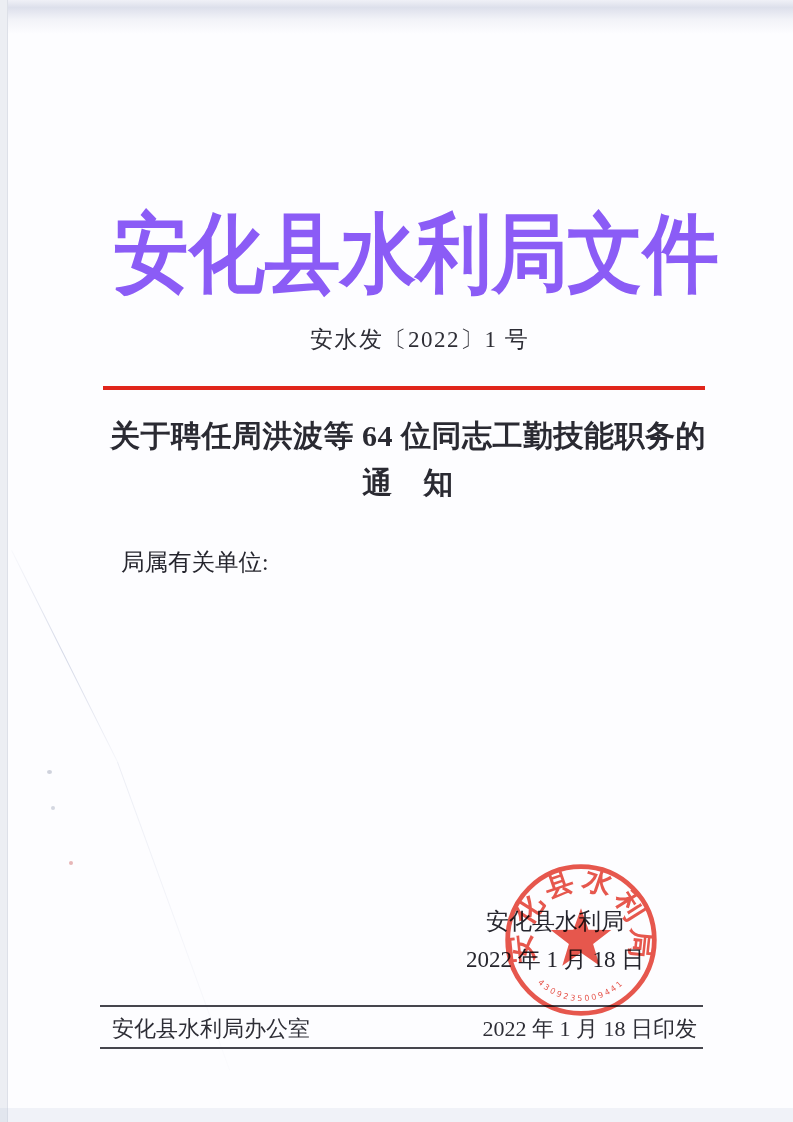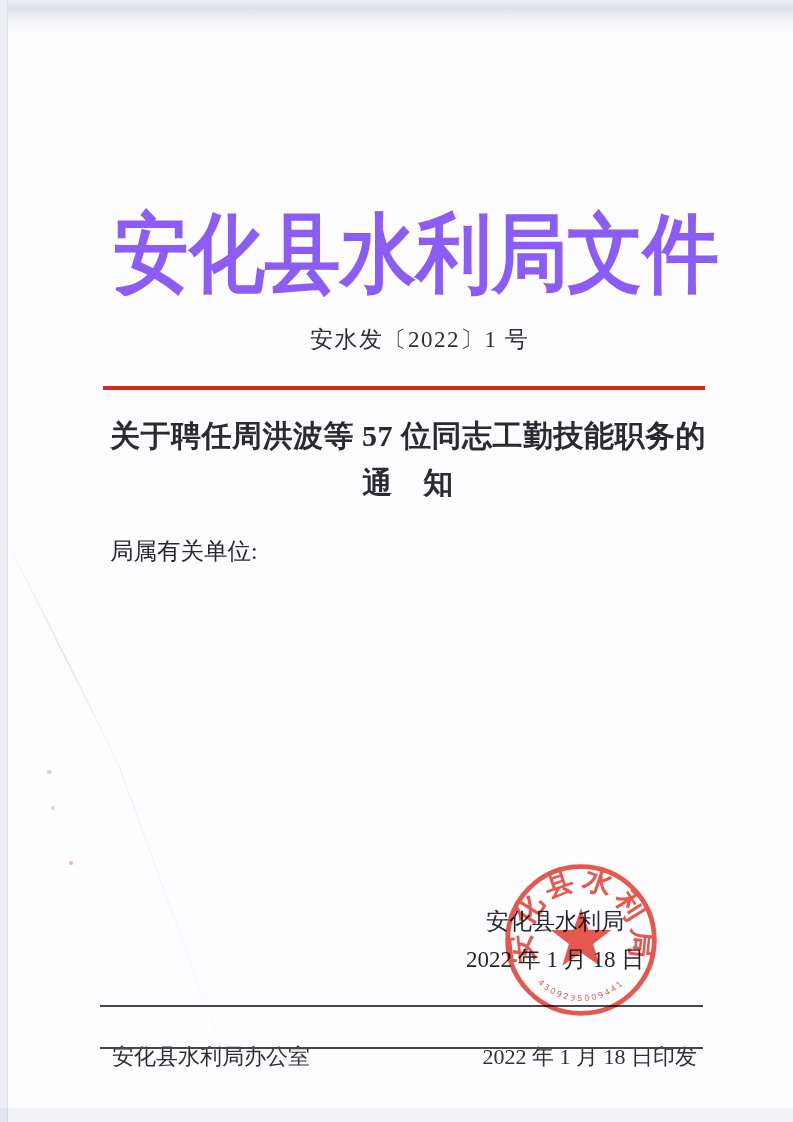--- a/index.html
+++ b/index.html
@@ -77,21 +77,21 @@
     font-size: 30px; line-height: 47px; color: #2a2a32;
     letter-spacing: 0.5px;
   }
 
   
   .doc-body {
     position: absolute; top: 528px; left: 105px; width: 600px;
     font-size: 23.5px; line-height: 37.5px; color: #26262e;
     text-align: justify;
   }
-  .doc-body p { margin: 5px; text-indent: 2em; }
+  .doc-body p { margin: 16px; text-indent: 2em; }
   .doc-body .salutation { text-indent: 0; }
 
   
   .signature {
     position: absolute; top: 903px; left: 455px; width: 200px;
     text-align: center; font-size: 23px; line-height: 37.5px; color: #26262e;
     z-index: 1;
   }
 
   
@@ -103,21 +103,20 @@
 
   
   .footer-rule { position: absolute; left: 100px; width: 603px; height: 2px; background: #46464e; }
   .footer-rule.top { top: 1005px; }
   .footer-rule.bottom { top: 1047px; }
   .footer-row {
     position: absolute; top: 1014px; left: 100px; width: 603px;
     display: flex; justify-content: space-between; align-items: center;
     font-size: 22px; line-height: 30px; color: #2e2e36;
     padding: 0 6px 0 12px;
-    margin-top: 28px;
   }
 </style>
 </head>
 <body>
 
 <div class="page">
 
   <div class="scan-top-band"></div>
   <div class="scan-left-strip"></div>
   <div class="scan-bottom-band"></div>
@@ -127,21 +126,21 @@
   <div class="speck s2"></div>
   <div class="speck s3"></div>
 
   <div class="org-title">
     <span class="stretch">安化县水利局文件</span>
   </div>
   <div class="doc-number">安水发〔2022〕1 号</div>
   <div class="red-rule"></div>
 
   <div class="doc-title">
-    <div>关于聘任周洪波等 57 位同志工勤技能职务的</div>
+    <div>关于聘任周洪波等 64 位同志工勤技能职务的</div>
     <div>通　知</div>
   </div>
 
   <div class="doc-body">
     <p class="salutation">局属有关单位:</p>
   </div>
 
   <div class="signature">
     <div>安化县水利局</div>
     <div>2022 年 1 月 18 日</div>

